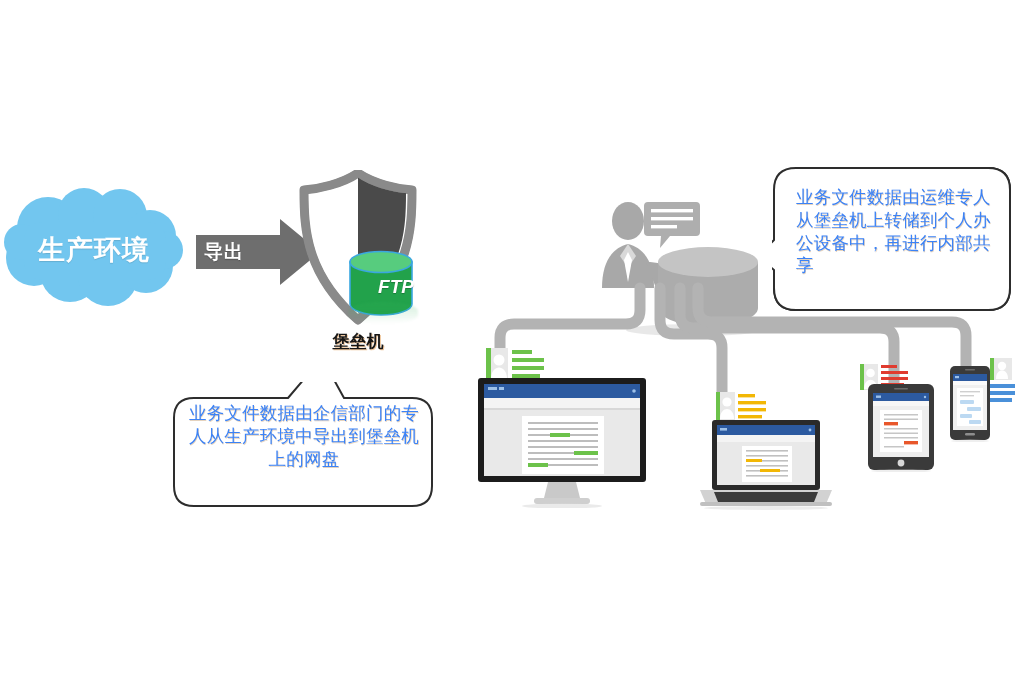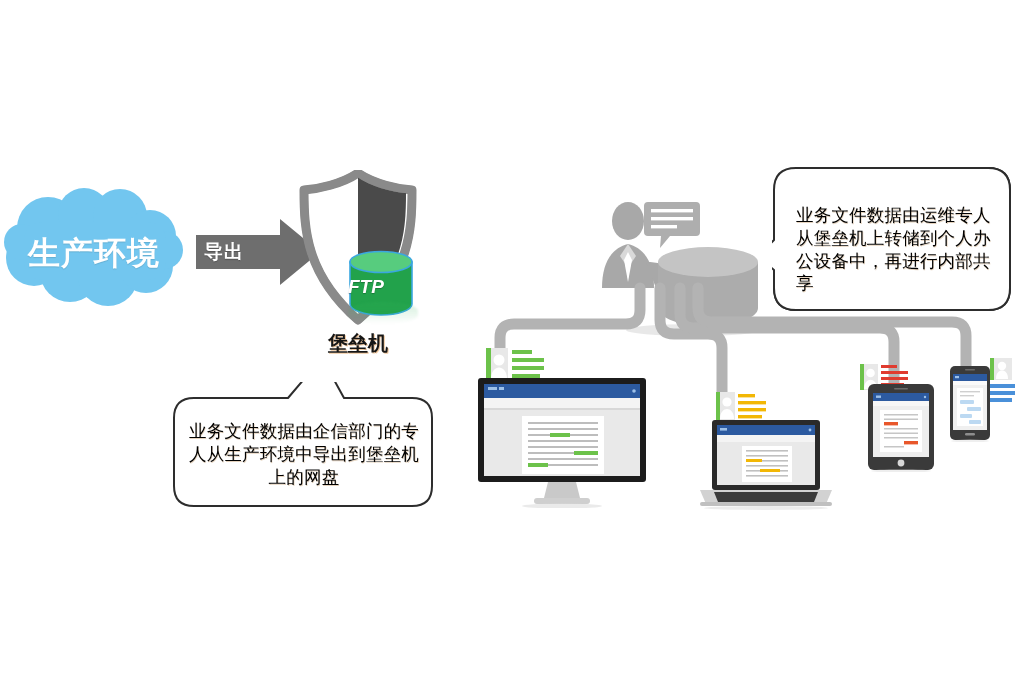--- a/index.html
+++ b/index.html
@@ -27,21 +27,21 @@
     height: 122px;
   }
   #cloud-group svg { display: block; }
   #cloud-label {
     position: absolute;
     left: 0;
     top: 44px;
     width: 180px;
     text-align: center;
     color: #ffffff;
-    font-size: 32px;
+    font-size: 27px;
     font-weight: bold;
     letter-spacing: 1px;
     text-shadow: 0 1px 1px rgba(0,0,0,0.12);
     white-space: nowrap;
   }
 
   
   .block-arrow {
     position: absolute;
   }
@@ -80,21 +80,21 @@
     top: 80px;
     width: 66px;
     height: 66px;
   }
   #ftp-cyl svg { display: block; }
   #ftp-text {
     position: absolute;
     left: 0;
     top: 26px;
     width: 66px;
-    text-align: left;
+    text-align: right;
     color: #ffffff;
     font-size: 19px;
     font-weight: bold;
     font-style: italic;
     text-shadow: 0 1px 1px rgba(0,0,0,0.25);
   }
   #ftp-reflection {
     position: absolute;
     left: 348px;
     top: 302px;
@@ -103,21 +103,21 @@
     background: linear-gradient(to bottom, rgba(50,180,90,0.22), rgba(50,180,90,0));
     border-radius: 50% / 40%;
     filter: blur(1px);
   }
   #bastion-label {
     position: absolute;
     left: 290px;
     top: 330px;
     width: 136px;
     text-align: center;
-    font-size: 20px;
+    font-size: 17px;
     font-weight: bold;
     color: #161616;
     text-shadow: 1px 1px 0 rgba(220,130,40,0.45);
     white-space: nowrap;
   }
 
   
   #person-group {
     position: absolute;
     left: 598px;
@@ -142,28 +142,27 @@
     position: absolute;
   }
   .callout .bubble-svg {
     position: absolute;
     left: 0;
     top: 0;
   }
   .callout .callout-text {
     position: absolute;
     box-sizing: border-box;
-    color: #000000;
+    color: #3b82f6;
     font-size: 17.5px;
     line-height: 1.30;
     font-weight: normal;
     letter-spacing: 0.2px;
     text-shadow: 0.6px 0.6px 0 rgba(170,110,40,0.30);
     white-space: pre-line;
-    margin-top: 18px;
   }
   #callout-right { left: 772px; top: 166px; width: 240px; height: 148px; }
   #callout-right .callout-text {
     left: 24px; top: 20px; width: 206px; text-align: left;
   }
   #callout-left { left: 172px; top: 382px; width: 262px; height: 126px; }
   #callout-left .callout-text {
     left: 16px; top: 20px; width: 232px; text-align: center;
   }
 

